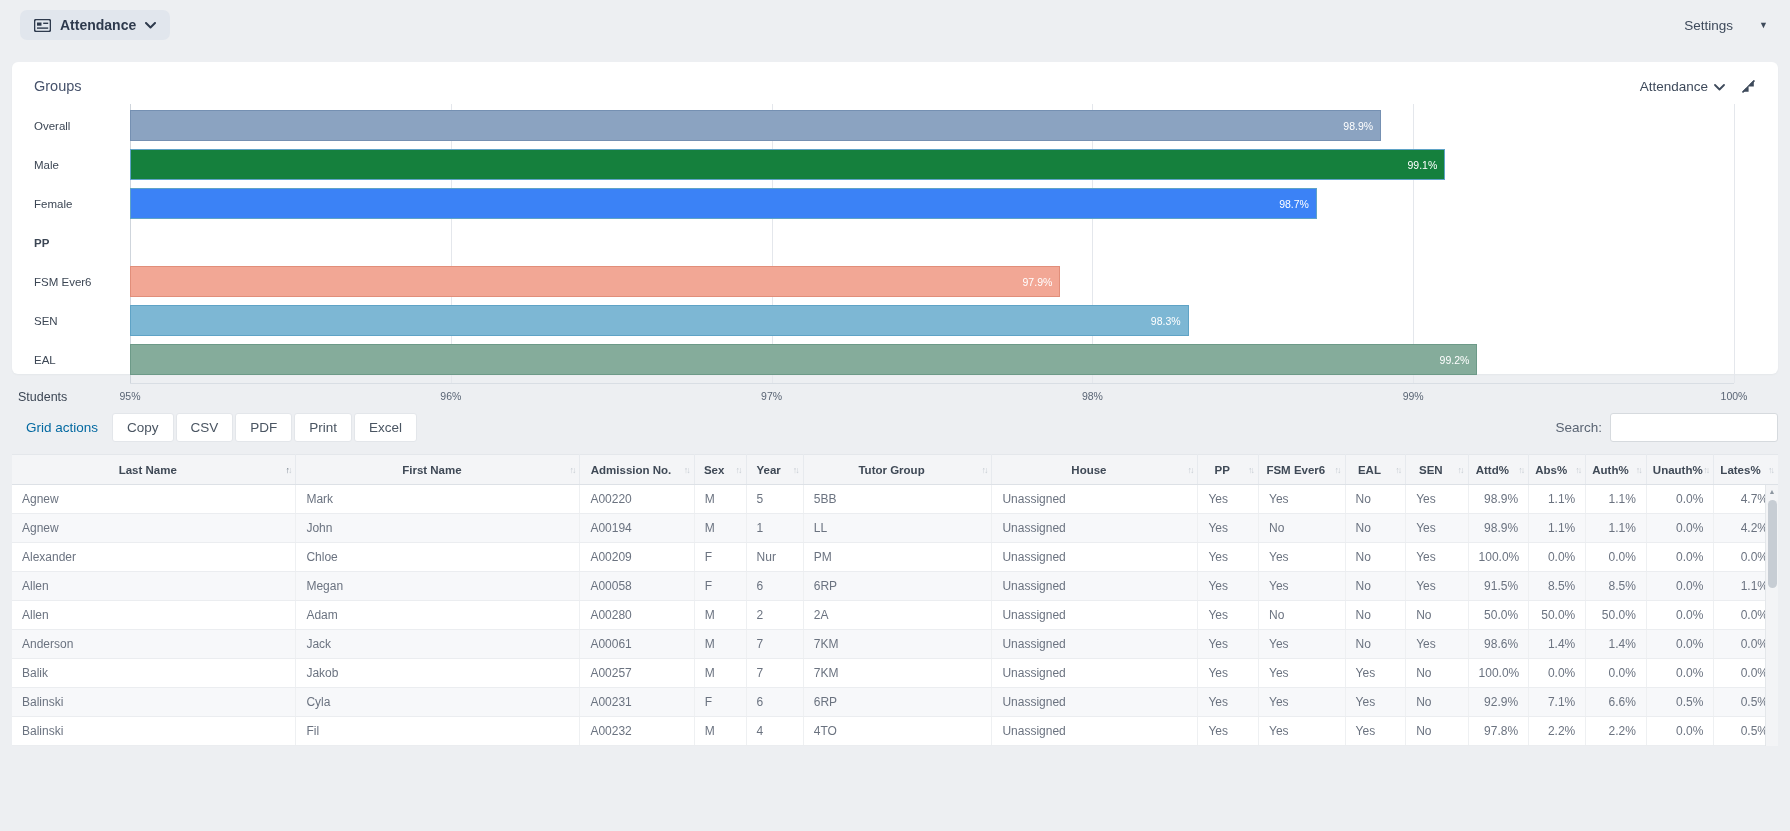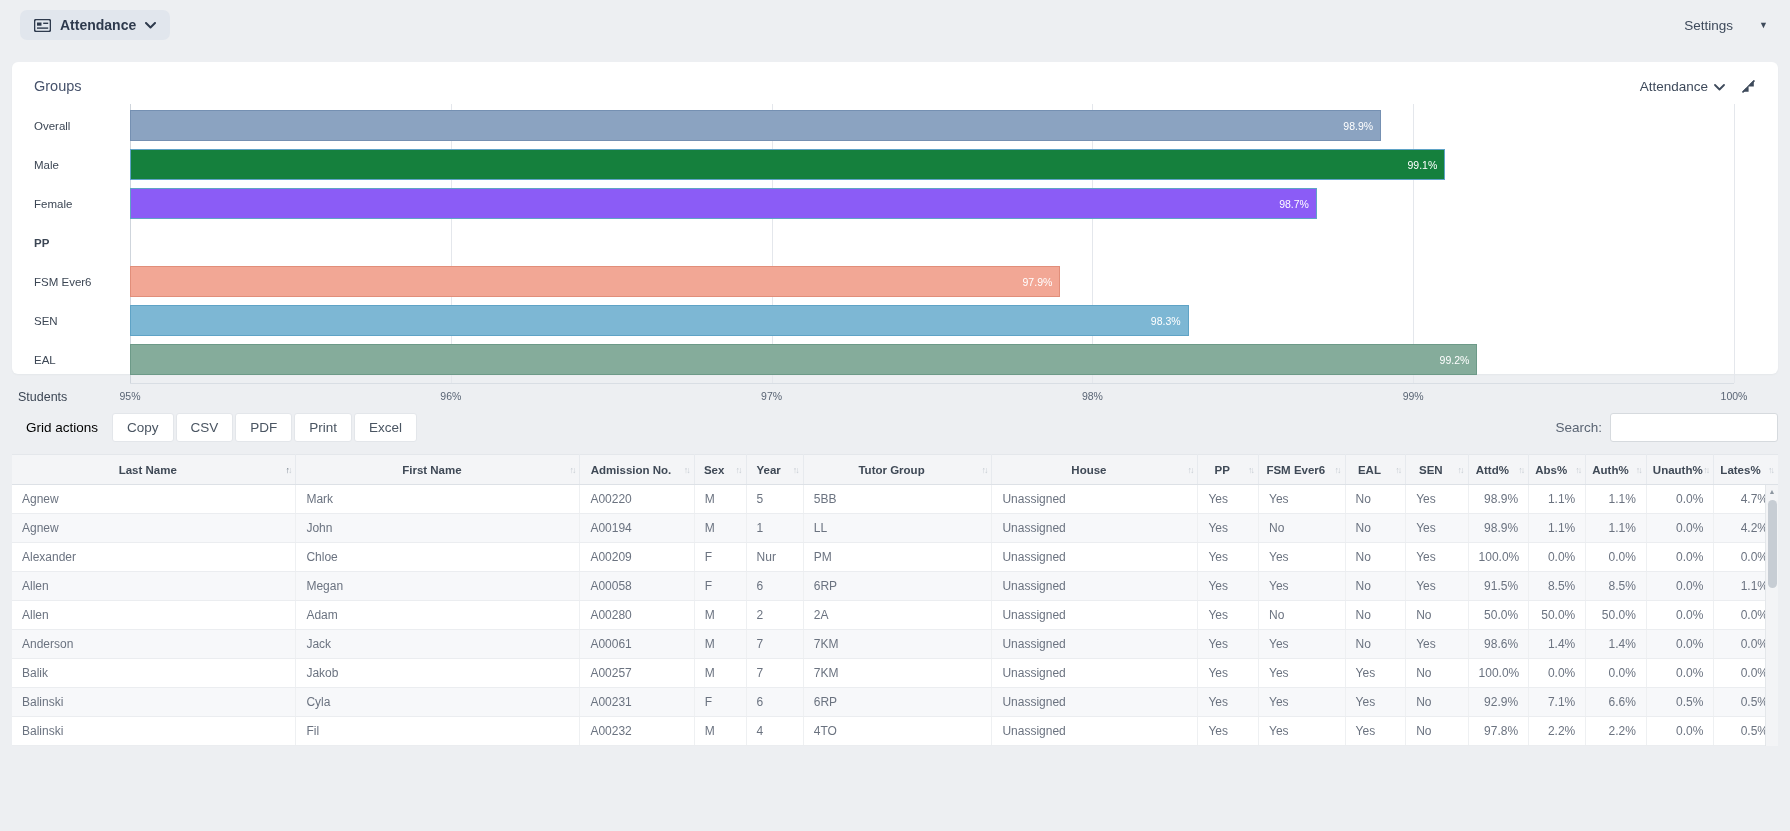--- a/index.html
+++ b/index.html
@@ -34,21 +34,21 @@
   .cat-label.bold { font-weight:700; }
   .bar { position:relative; height:31px; border:1px solid transparent; z-index:2; }
   .bar-value { position:absolute; right:7px; top:50%; transform:translateY(-50%); color:#fff; font-size:10.5px; }
   #ticks { position:relative; margin-left:96px; margin-right:22px; height:22px; }
   .tick-label { position:absolute; top:6px; transform:translateX(-50%); font-size:10.5px; color:#5a6575; }
 
   
   .students { margin:16px 12px 0 12px; }
   .students-title { font-size:12.5px; color:#3c4654; margin-left:6px; }
   .toolbar { display:flex; align-items:center; margin-top:9px; }
-  .grid-actions-label { font-size:13.5px; color:#000000; margin:0 14px 0 14px; }
+  .grid-actions-label { font-size:13.5px; color:#0369a1; margin:0 14px 0 14px; }
   .action-btn { background:#fff; border:1px solid #e3e6ea; border-radius:3px; padding:6px 14px; font-size:13.5px;
     color:#4a5562; font-family:"Liberation Sans",sans-serif; cursor:pointer; margin-right:2px; }
   .toolbar-spacer { flex:1; }
   .search-label { font-size:13.5px; color:#5a6473; margin-right:8px; }
   .search-input { width:168px; height:29px; border:1px solid #d6dade; border-radius:3px; background:#fff; padding:0 8px;
     font-size:13px; color:#3d4856; outline:none; }
 
   
   .table-wrap { position:relative; margin-top:12px; }
   table { width:100%; border-collapse:collapse; table-layout:fixed; }
@@ -135,21 +135,21 @@
           </div>
         </div>
         <div class="bar-row">
           <span class="cat-label">Male</span>
           <div class="bar" style="width: 82%; background: #15803d; border-color: rgb(95, 163, 198);">
             <span class="bar-value">99.1%</span>
           </div>
         </div>
         <div class="bar-row">
           <span class="cat-label">Female</span>
-          <div class="bar" style="width: 74%; background: #8b5cf6; border-color: rgb(95, 163, 198);">
+          <div class="bar" style="width: 74%; background: #3b82f6; border-color: rgb(95, 163, 198);">
             <span class="bar-value">98.7%</span>
           </div>
         </div>
         <div class="bar-row">
           <span class="cat-label bold">PP</span>
         </div>
         <div class="bar-row">
           <span class="cat-label">FSM Ever6</span>
           <div class="bar" style="width: 58%; background: rgb(242, 167, 149); border-color: rgb(225, 142, 122);">
             <span class="bar-value">97.9%</span>

